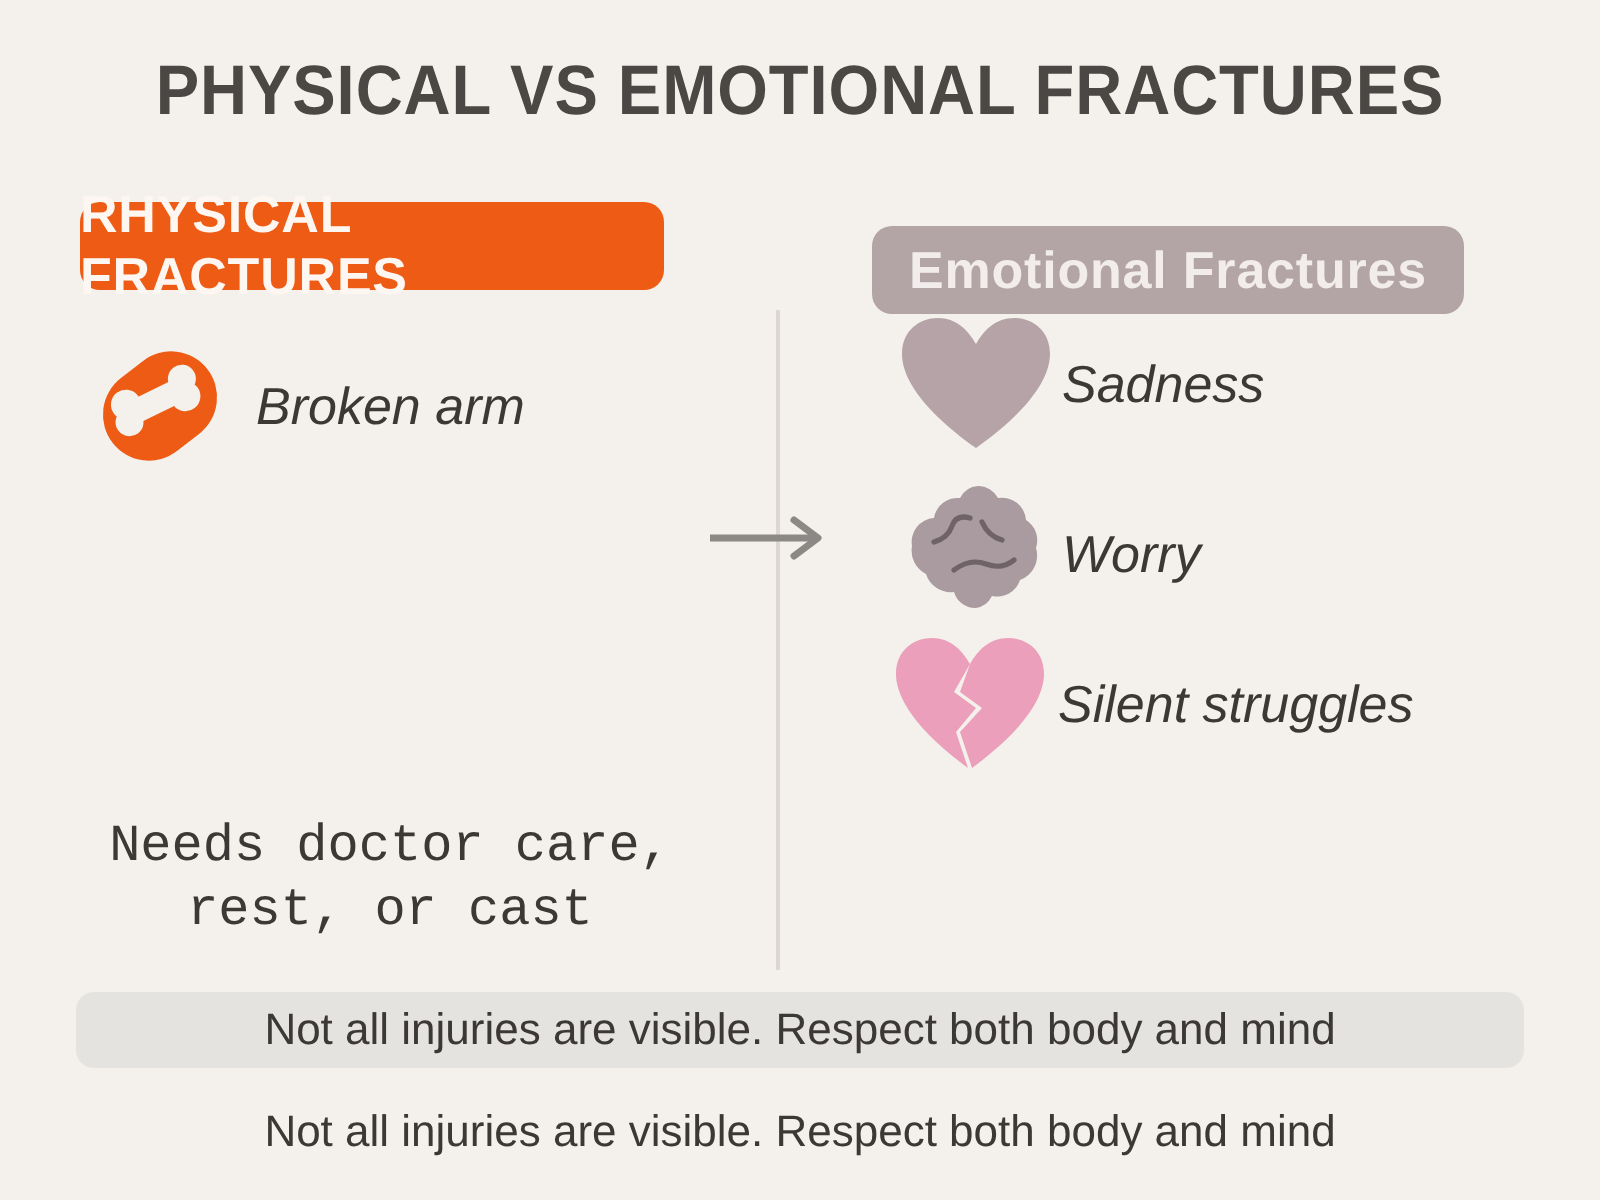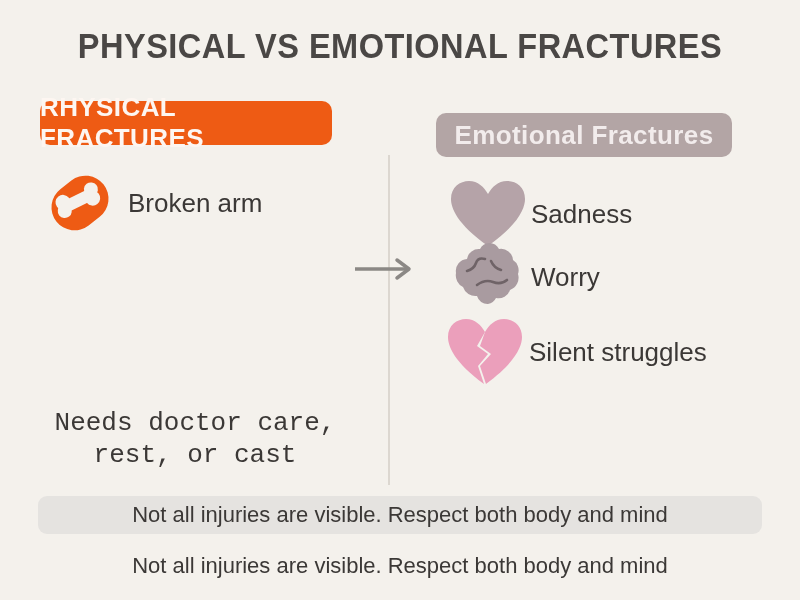--- a/index.html
+++ b/index.html
@@ -78,40 +78,41 @@
     background: #b3a5a5;
     color: #f2ecec;
     font-weight: bold;
   }
 
   
   .row {
     position: absolute;
     display: flex;
     align-items: center;
+    font-style: italic;
   }
   .row .icon-wrap {
     width: 96px;
     height: 76px;
     display: flex;
     align-items: center;
     justify-content: center;
     flex: none;
   }
   .row .label {
     font-size: 26px;
     color: #3b3836;
     line-height: 1.18;
   }
 
   .row-l1 { left: 32px; top: 165px; }
   .row-l2 { left: 36px; top: 240px; }
   .row-l3 { left: 30px; top: 315px; }
 
-  .row-r1 { left: 445px; top: 177px; }
+  .row-r1 { left: 445px; top: 155px; }
   .row-r2 { left: 445px; top: 240px; }
   .row-r3 { left: 443px; top: 315px; }
   .row-r4 { left: 450px; top: 395px; }
 
   .row-r1 .icon-wrap,
   .row-r2 .icon-wrap,
   .row-r3 .icon-wrap { width: 86px; height: 74px; }
   .row-r4 .icon-wrap { width: 68px; height: 80px; }
 
   

